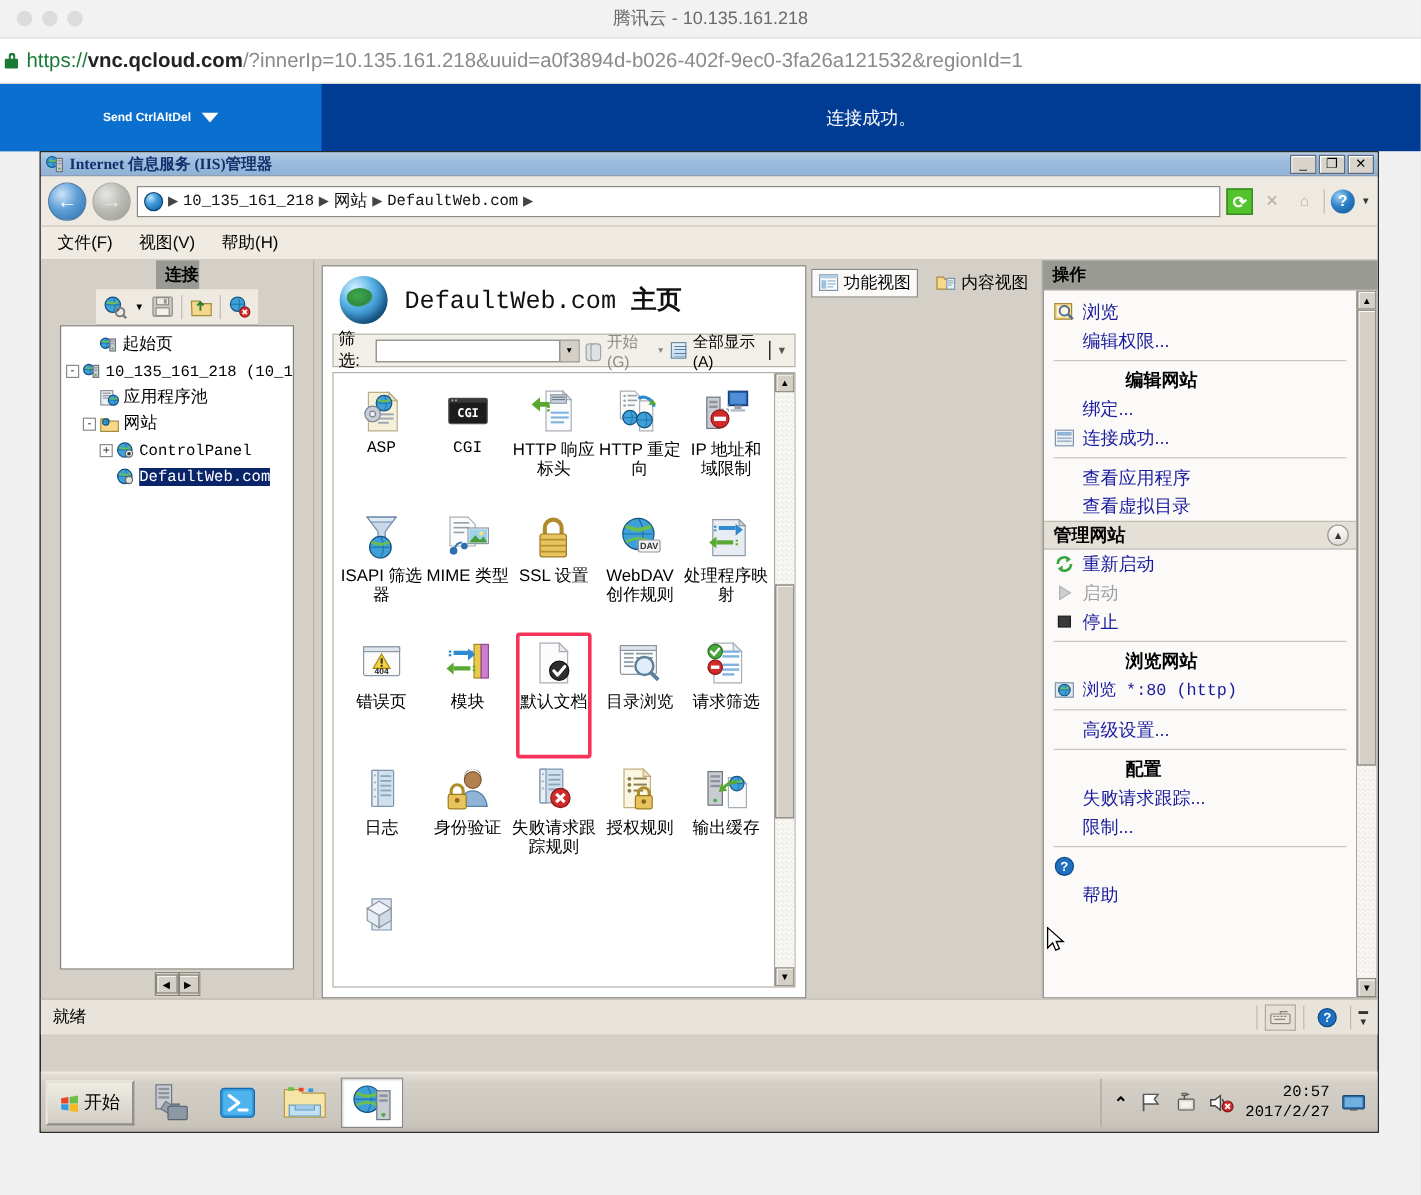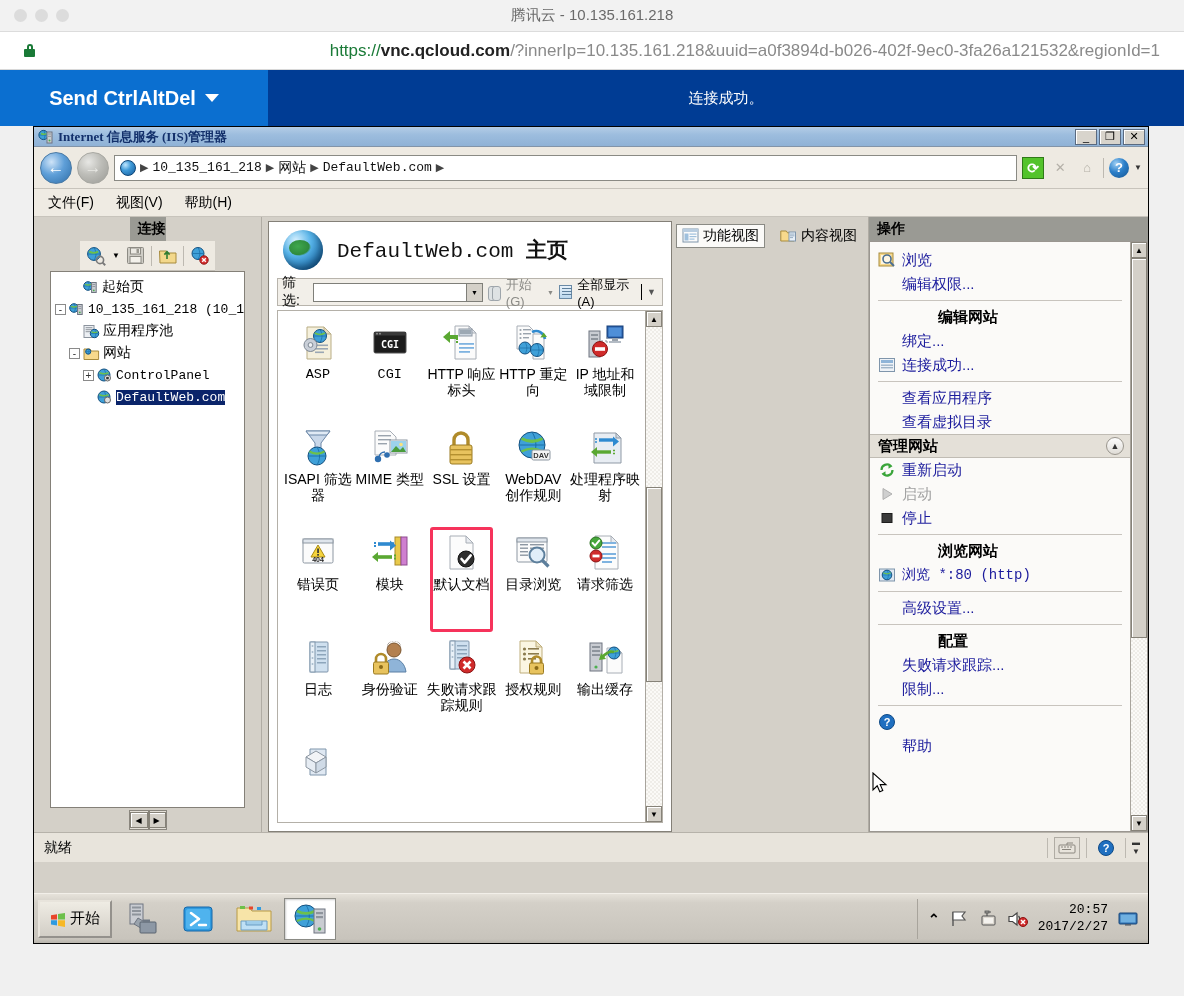--- a/index.html
+++ b/index.html
@@ -19,36 +19,36 @@
     display:flex; align-items:center; position:relative;
   }
   .traffic{ display:flex; gap:8px; padding-left:14px; }
   .dot{ width:13px;height:13px;border-radius:50%;background:#dcdcdc; }
   .mac-title{
     position:absolute; left:0; right:0; text-align:center;
     font-size:15px; color:#6a6a6a;
   }
   .urlbar{
     height:38px; background:#fff; border-bottom:1px solid #d8d8d8;
-    display:flex; align-items:center; padding:0 24px; gap:7px;justify-content:space-between;
+    display:flex; align-items:center; padding:0 4px; gap:7px;
   }
   .lock{ width:11px;height:13px; position:relative; flex:0 0 auto; }
   .lock .body{ position:absolute;bottom:0;left:0;width:11px;height:8px;background:#1a7a37;border-radius:1px;}
   .lock .shackle{ position:absolute;top:0;left:2.5px;width:6px;height:7px;border:2px solid #1a7a37;border-bottom:none;border-radius:3px 3px 0 0;}
   .url{ font-size:17px; white-space:nowrap; overflow:hidden; }
   .url .scheme{ color:#1a7a37; }
   .url .host{ color:#222; font-weight:bold; }
   .url .path{ color:#8a8a8a; }
 
   
   .vnc-bar{ height:56px; background:#003c94; display:flex; align-items:stretch; position:relative; }
   .vnc-btn{
     width:268px; background:#0b6fd0; color:#fff;
     display:flex;align-items:center;justify-content:center;gap:9px;
-    font-size:20px; font-weight:bold; cursor:pointer;
+    font-size:10px; font-weight:bold; cursor:pointer;
   }
   .caret-dn{ width:0;height:0;border-left:7px solid transparent;border-right:7px solid transparent;border-top:8px solid #fff; }
   .vnc-status{ flex:1; display:flex;align-items:center;justify-content:center; color:#fff; font-size:15px; }
 
   
   .screen{
     position:absolute; left:33px; top:126px; width:1116px; height:818px;
     background:#d4d0c8; border:1px solid #000;
     font-family:"Liberation Sans", sans-serif;
   }

